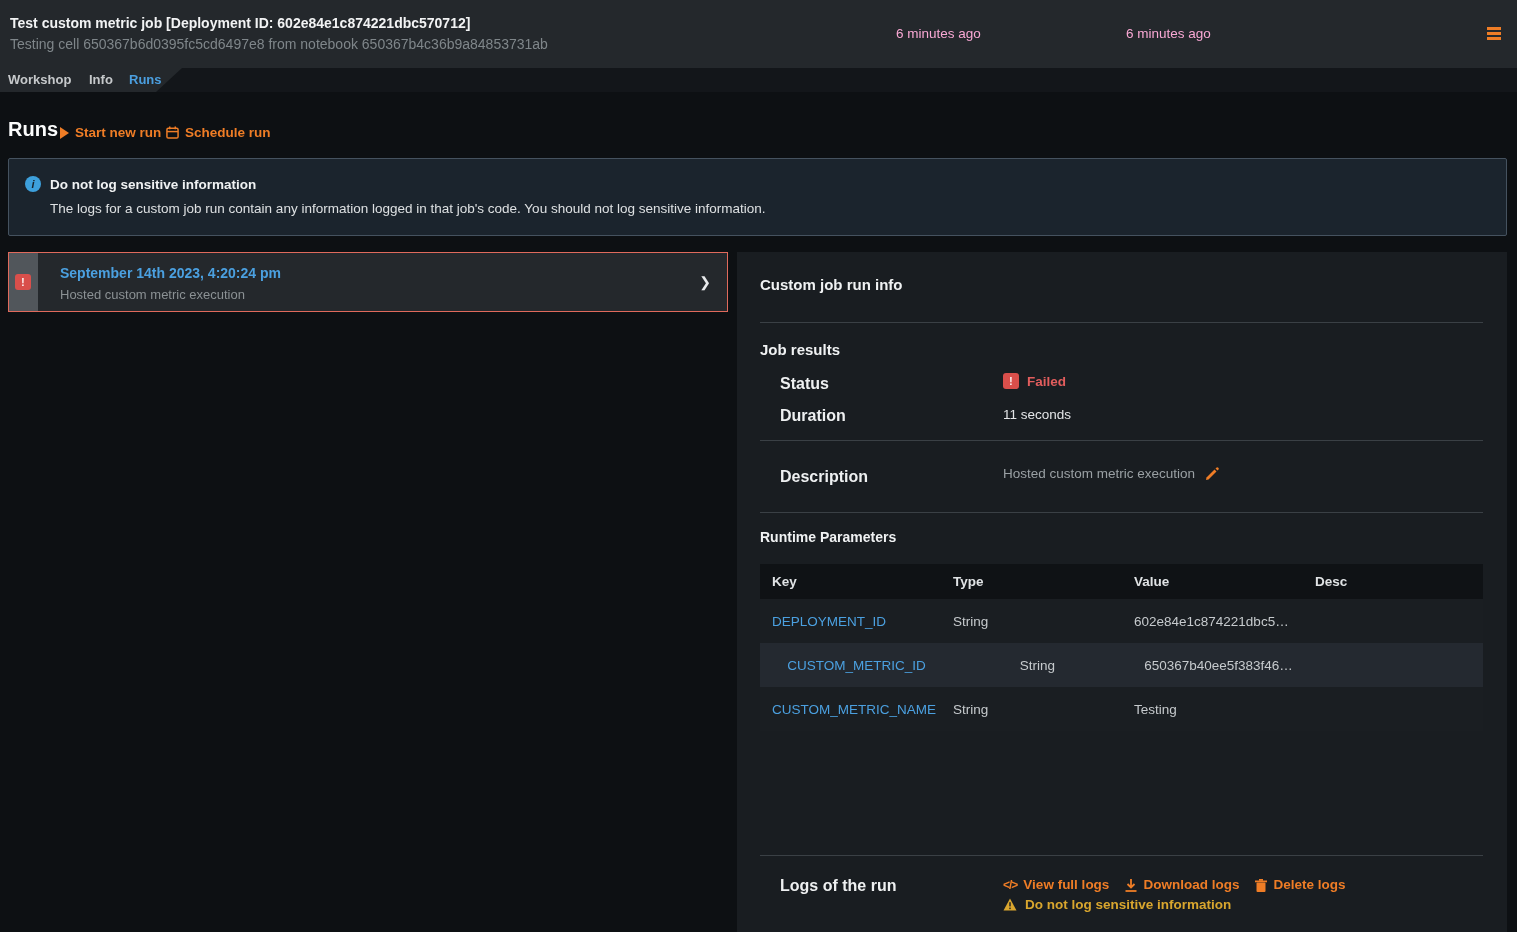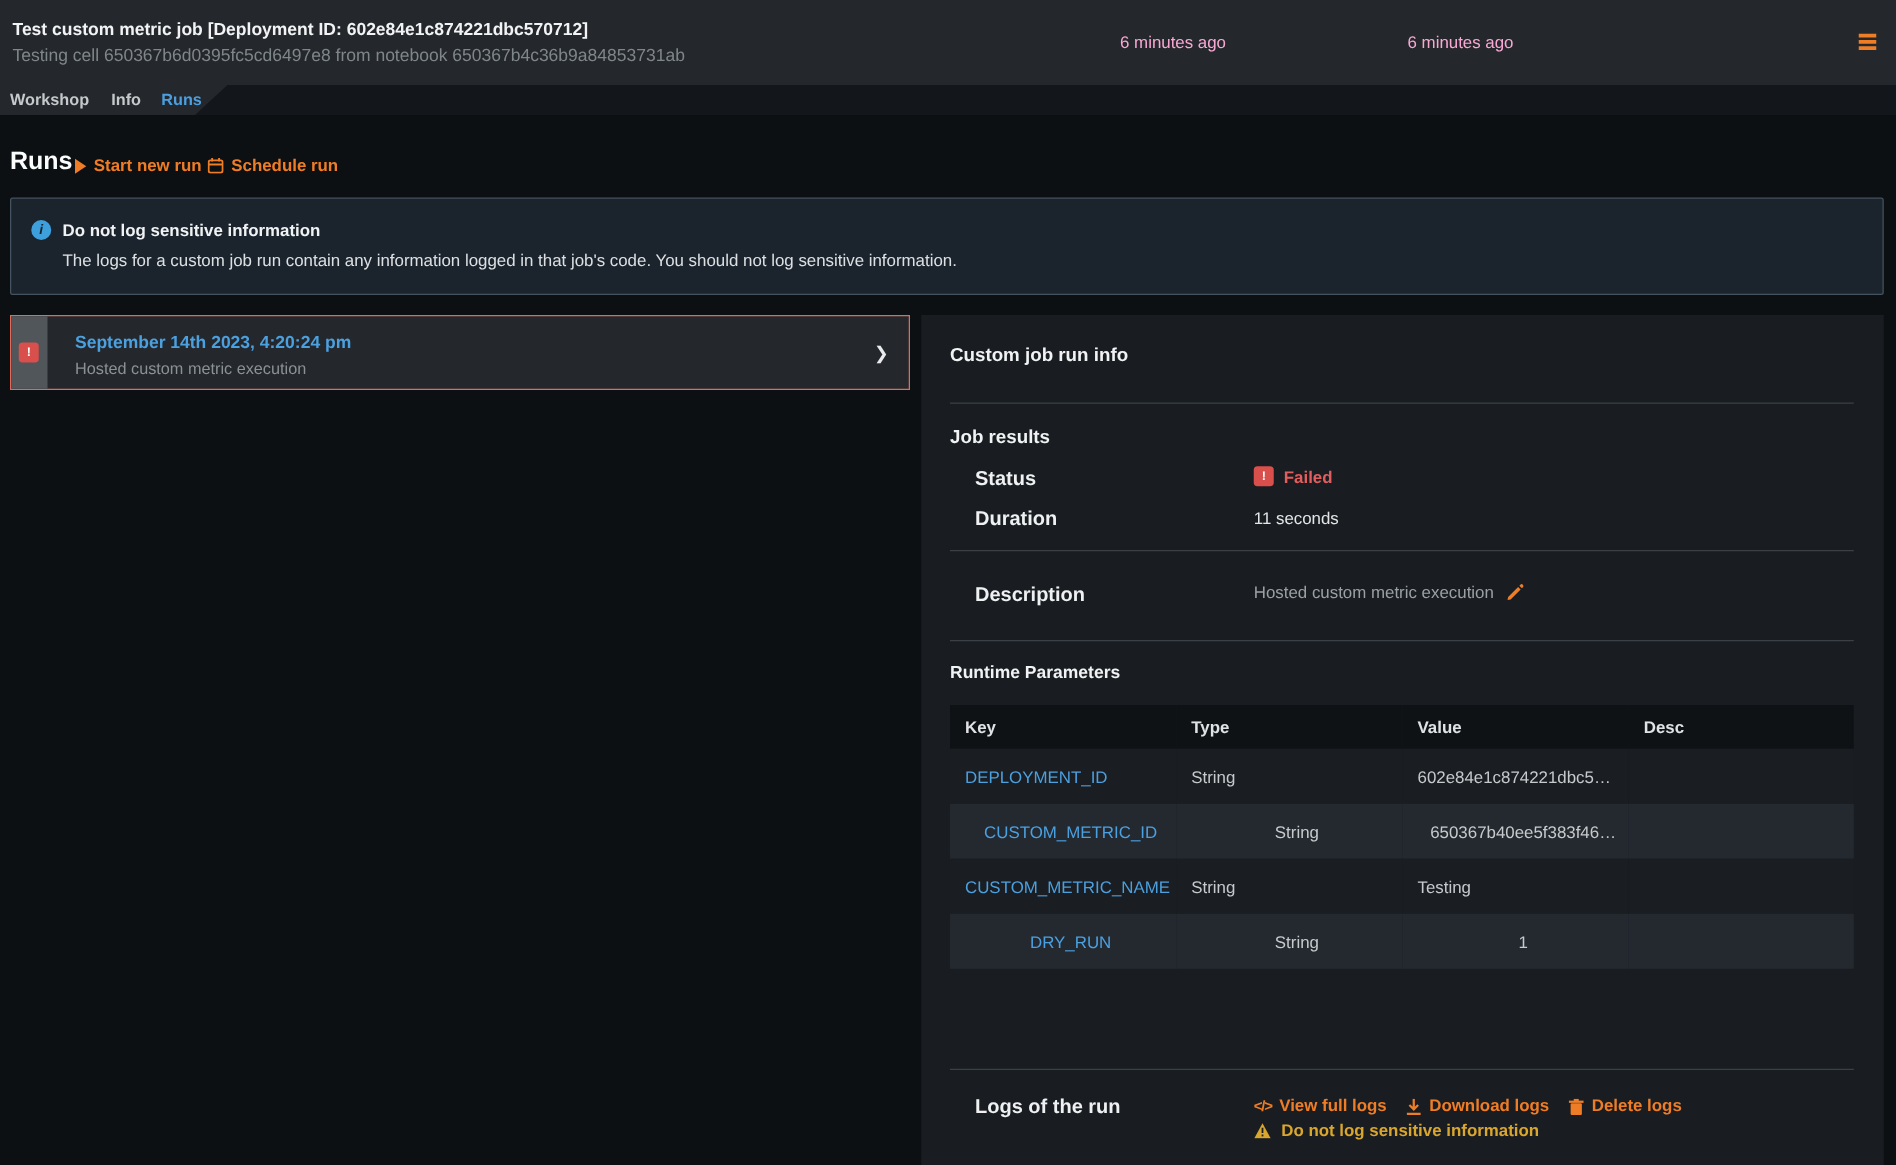--- a/index.html
+++ b/index.html
@@ -213,26 +213,20 @@
         <td>String</td>
         <td>650367b40ee5f383f46…</td>
         <td></td>
       </tr>
       <tr class="odd">
         <td class="key-cell">CUSTOM_METRIC_NAME</td>
         <td>String</td>
         <td>Testing</td>
         <td></td>
       </tr>
-      <tr class="even">
-        <td class="key-cell">DRY_RUN</td>
-        <td>String</td>
-        <td>1</td>
-        <td></td>
-      </tr>
     </tbody>
   </table>
 
   <div class="dp-divider" style="top:603px;"></div>
 
   <div class="dp-label" style="top:625px;">Logs of the run</div>
 
   <div class="logs-links">
     <span class="log-link">
       <span class="code-glyph">&lt;/&gt;</span>

